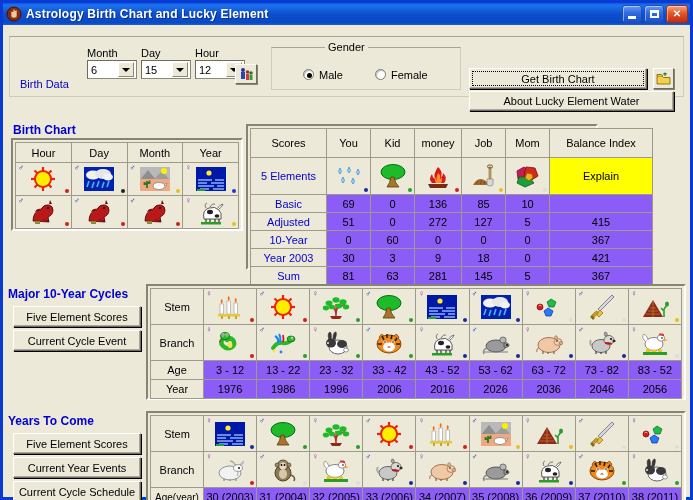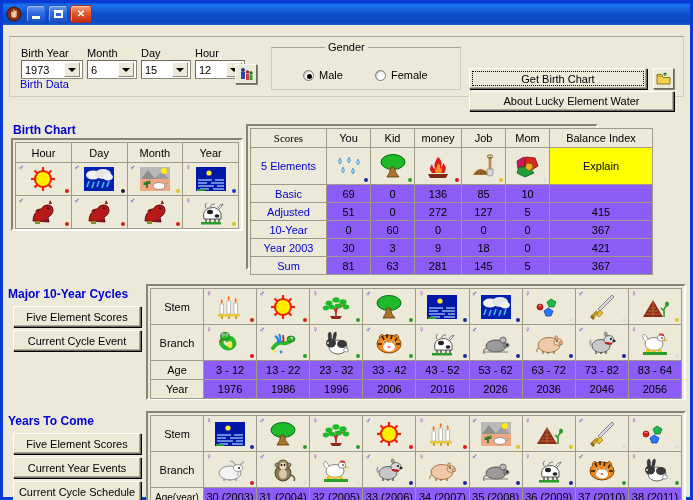--- a/index.html
+++ b/index.html
@@ -65,21 +65,21 @@
   .combo .arrow {
     width:16px; height:15px; margin-right:2px;
     background:#ece9d8; border:1px solid #fff;
     border-right-color:#8b8878; border-bottom-color:#8b8878;
     display:flex; align-items:center; justify-content:center;
   }
   .combo .arrow i {
     display:block; width:0;height:0;border-left:4px solid transparent;
     border-right:4px solid transparent;border-top:4px solid #000;
   }
-  .radio { display:inline-flex; align-items:center; font-size:11px; }
+  .radio { display:inline-flex; font-size:11px; }
   .radio .dot {
     width:11px;height:11px;border-radius:50%;
     background:#fff;border:1px solid #7d7a68;
     margin-right:5px; position:relative;
     box-shadow:inset 1px 1px 1px rgba(0,0,0,.25);
   }
   .radio.on .dot:after {
     content:""; position:absolute; left:3px; top:3px;
     width:5px;height:5px;border-radius:50%;background:#000;
   }
@@ -132,47 +132,39 @@
 
 <div class="window">
 
   <div class="titlebar">
     <div class="title-icon">
       <svg width="16" height="16" viewBox="0 0 16 16">
         <circle cx="8" cy="8" r="7" fill="#8b2a10" stroke="#3a1206" stroke-width="1"></circle>
         <path d="M5 10 L5 6 Q5 5 6 5 Q7 5 7 6 L7 4 Q7 3 8 3 Q9 3 9 4 L9 5 Q9 4 10 4 Q11 4 11 5 L11 10 Q11 12 8 12 Q5 12 5 10 Z" fill="#f2c8a0" stroke="#6a3010" stroke-width=".6"></path>
       </svg>
     </div>
+    <div class="title-text">Astrology Birth Chart and Lucky Element</div>
     <div class="winbtns">
       <div class="wb">
           <span class="minglyph"></span>
         </div>
       <div class="wb">
           <span class="maxglyph"></span>
         </div>
       <div class="wb close">
           <span>✕</span>
         </div>
     </div>
   </div>
 
   <div class="client">
 
     <div class="groupbox" style="left:6px;top:11px;width:675px;height:61px;"></div>
     <div class="glabel" style="left:14px;top:5px;margin-top:48px;">Birth Data</div>
 
-    <div class="field" style="left:18px;top:22px;width:62px;">
-      <span class="lbl">Birth Year</span>
-      <div class="combo">
-        <span class="val">1973</span>
-        <span class="arrow">
-            <i></i>
-          </span>
-      </div>
-    </div>
     <div class="field" style="left:84px;top:22px;width:50px;">
       <span class="lbl">Month</span>
       <div class="combo">
         <span class="val">6</span>
         <span class="arrow">
             <i></i>
           </span>
       </div>
     </div>
     <div class="field" style="left:138px;top:22px;width:50px;">
@@ -401,24 +393,24 @@
             <col style="width:76px">
             <col style="width:44px">
             <col style="width:44px">
             <col style="width:47px">
             <col style="width:44px">
             <col style="width:44px">
             <col style="width:103px">
           </colgroup>
           <tbody>
             <tr>
-              <td class="hdrcell" style="height:15px;font-family:Liberation Serif, serif;">Scores</td>
+              <td class="hdrcell" style="height:15px;">Scores</td>
               <td class="hdrcell" style="height:17px;">You</td>
               <td class="hdrcell" style="height:17px;">Kid</td>
-              <td class="hdrcell" style="height:19px;">money</td>
+              <td class="hdrcell" style="height:29px;">money</td>
               <td class="hdrcell" style="height:17px;">Job</td>
               <td class="hdrcell" style="height:17px;">Mom</td>
               <td class="hdrcell" style="height:17px;">Balance Index</td>
             </tr>
             <tr>
               <td class="hdrcell bluelbl" style="height:37px;">5 Elements</td>
               <td class="iconcell">
                 <div class="pict">
                   <span class="ctr">
                     <svg width="30" height="26" viewBox="0 0 30 26">
@@ -915,21 +907,21 @@
             <tr>
               <td class="hdrcell" style="height:19px;">Age</td>
               <td class="valcell">3 - 12</td>
               <td class="valcell">13 - 22</td>
               <td class="valcell">23 - 32</td>
               <td class="valcell">33 - 42</td>
               <td class="valcell">43 - 52</td>
               <td class="valcell">53 - 62</td>
               <td class="valcell">63 - 72</td>
               <td class="valcell">73 - 82</td>
-              <td class="valcell">83 - 64</td>
+              <td class="valcell">83 - 52</td>
             </tr>
             <tr>
               <td class="hdrcell" style="height:19px;">Year</td>
               <td class="valcell">1976</td>
               <td class="valcell">1986</td>
               <td class="valcell">1996</td>
               <td class="valcell">2006</td>
               <td class="valcell">2016</td>
               <td class="valcell">2026</td>
               <td class="valcell">2036</td>

